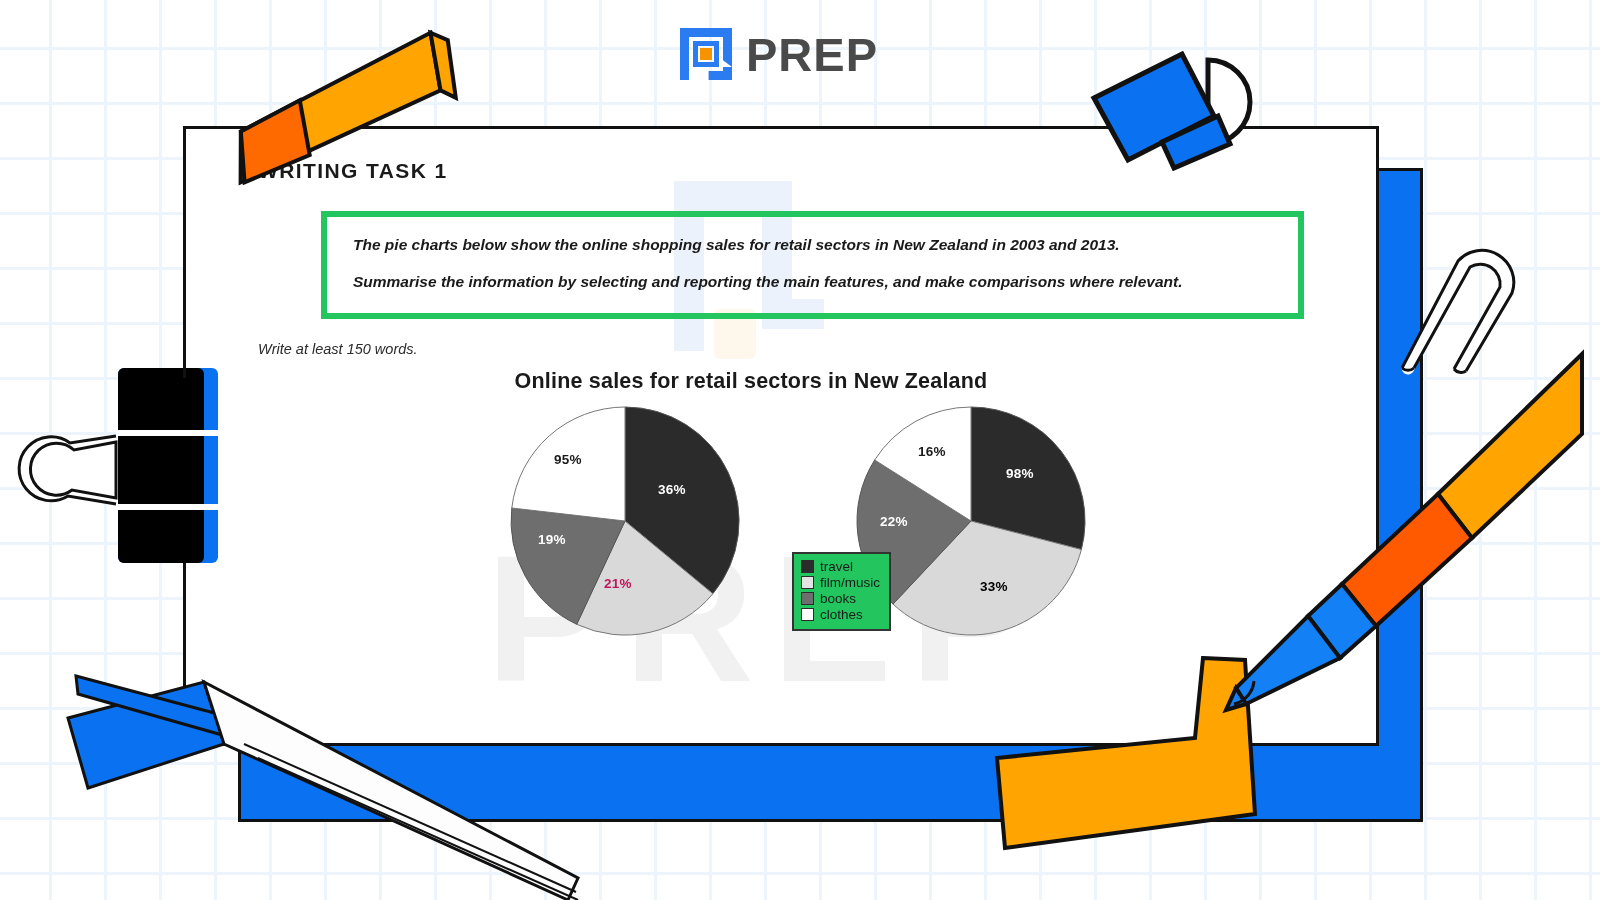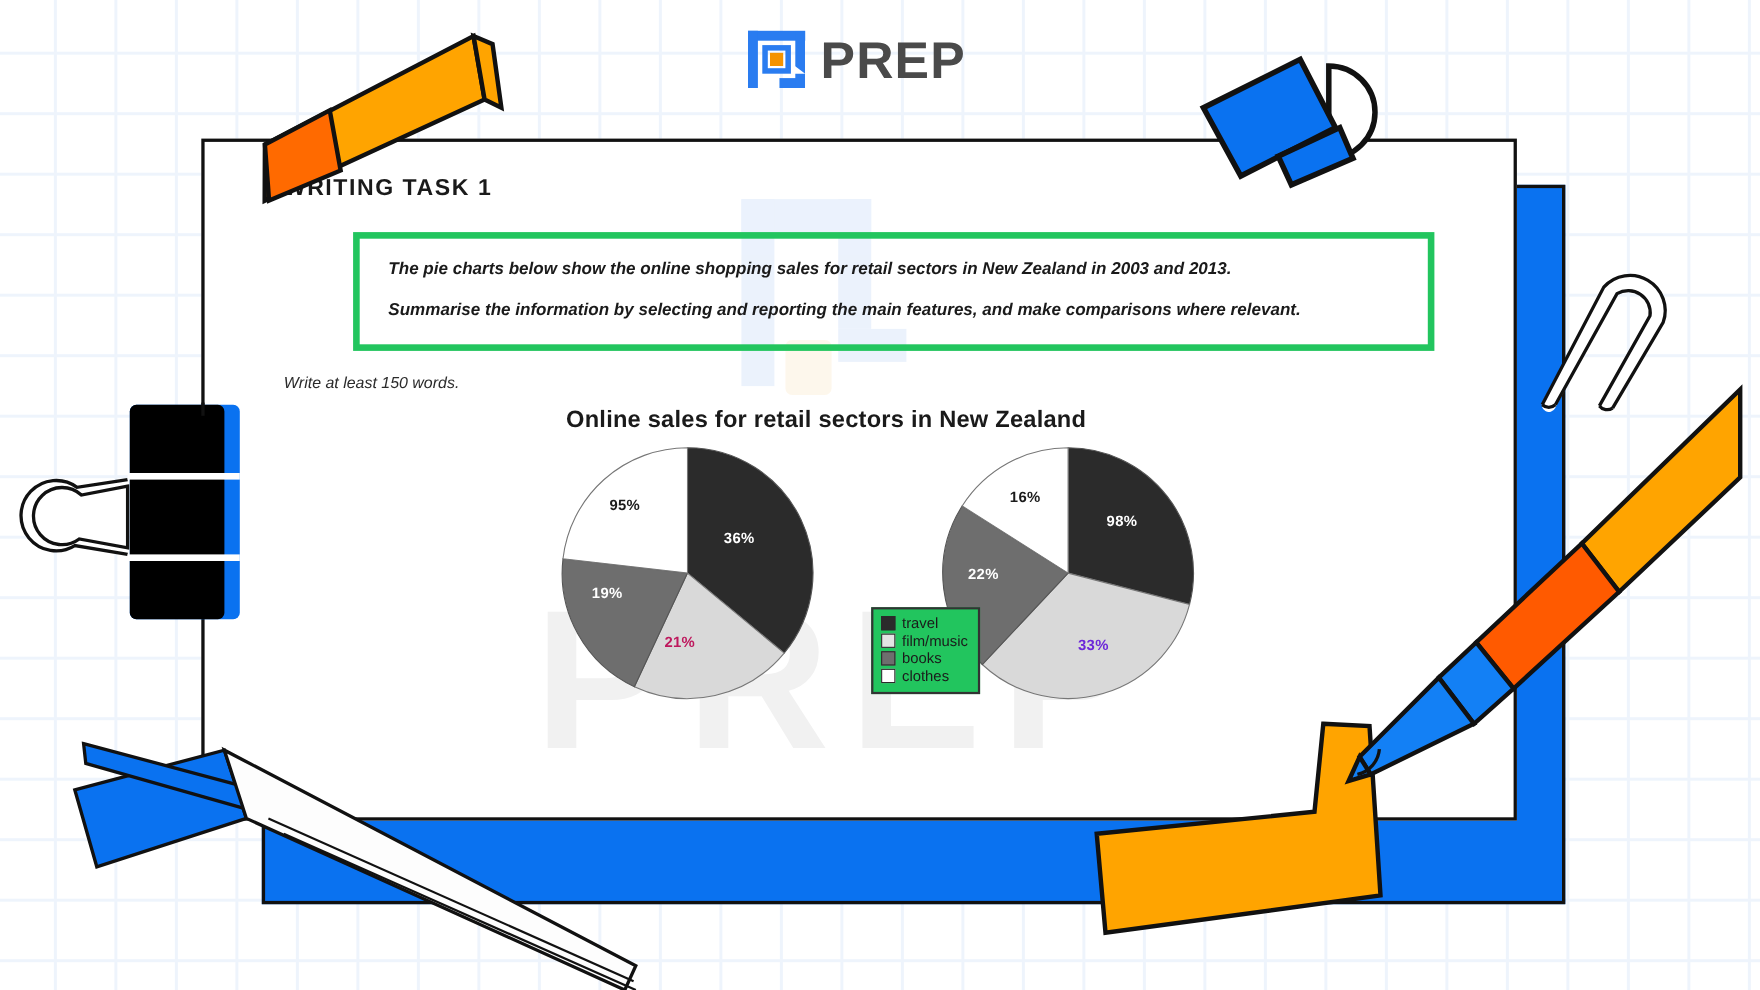--- a/index.html
+++ b/index.html
@@ -249,21 +249,21 @@
             <path d="M0,0 L0,-114 A114,114 0 0,1 110.4,28.5 Z" fill="#2b2b2b" stroke="#555" stroke-width="1"></path>
 
             <path d="M0,0 L110.4,28.5 A114,114 0 0,1 -78.0,83.1 Z" fill="#d9d9d9" stroke="#777" stroke-width="1"></path>
 
             <path d="M0,0 L-78.0,83.1 A114,114 0 0,1 -96.3,-61.0 Z" fill="#6e6e6e" stroke="#555" stroke-width="1"></path>
 
             <path d="M0,0 L-96.3,-61.0 A114,114 0 0,1 0,-114 Z" fill="#ffffff" stroke="#777" stroke-width="1"></path>
           </g>
         </svg>
         <span class="pie-pct" style="left:152px; top:62px; color:#fff;">98%</span>
-        <span class="pie-pct" style="left:126px; top:175px; color:#6d28d9;">33%</span>
+        <span class="pie-pct" style="left:126px; top:175px; color:#000000;">33%</span>
         <span class="pie-pct" style="left:26px; top:110px; color:#fff;">22%</span>
         <span class="pie-pct" style="left:64px; top:40px; color:#1b1b1b;">16%</span>
       </div>
 
       <div id="legend">
         <div class="legend-item">
           <span class="legend-swatch" style="background:#2b2b2b;"></span>
           <span class="legend-label">travel</span>
         </div>
         <div class="legend-item">

